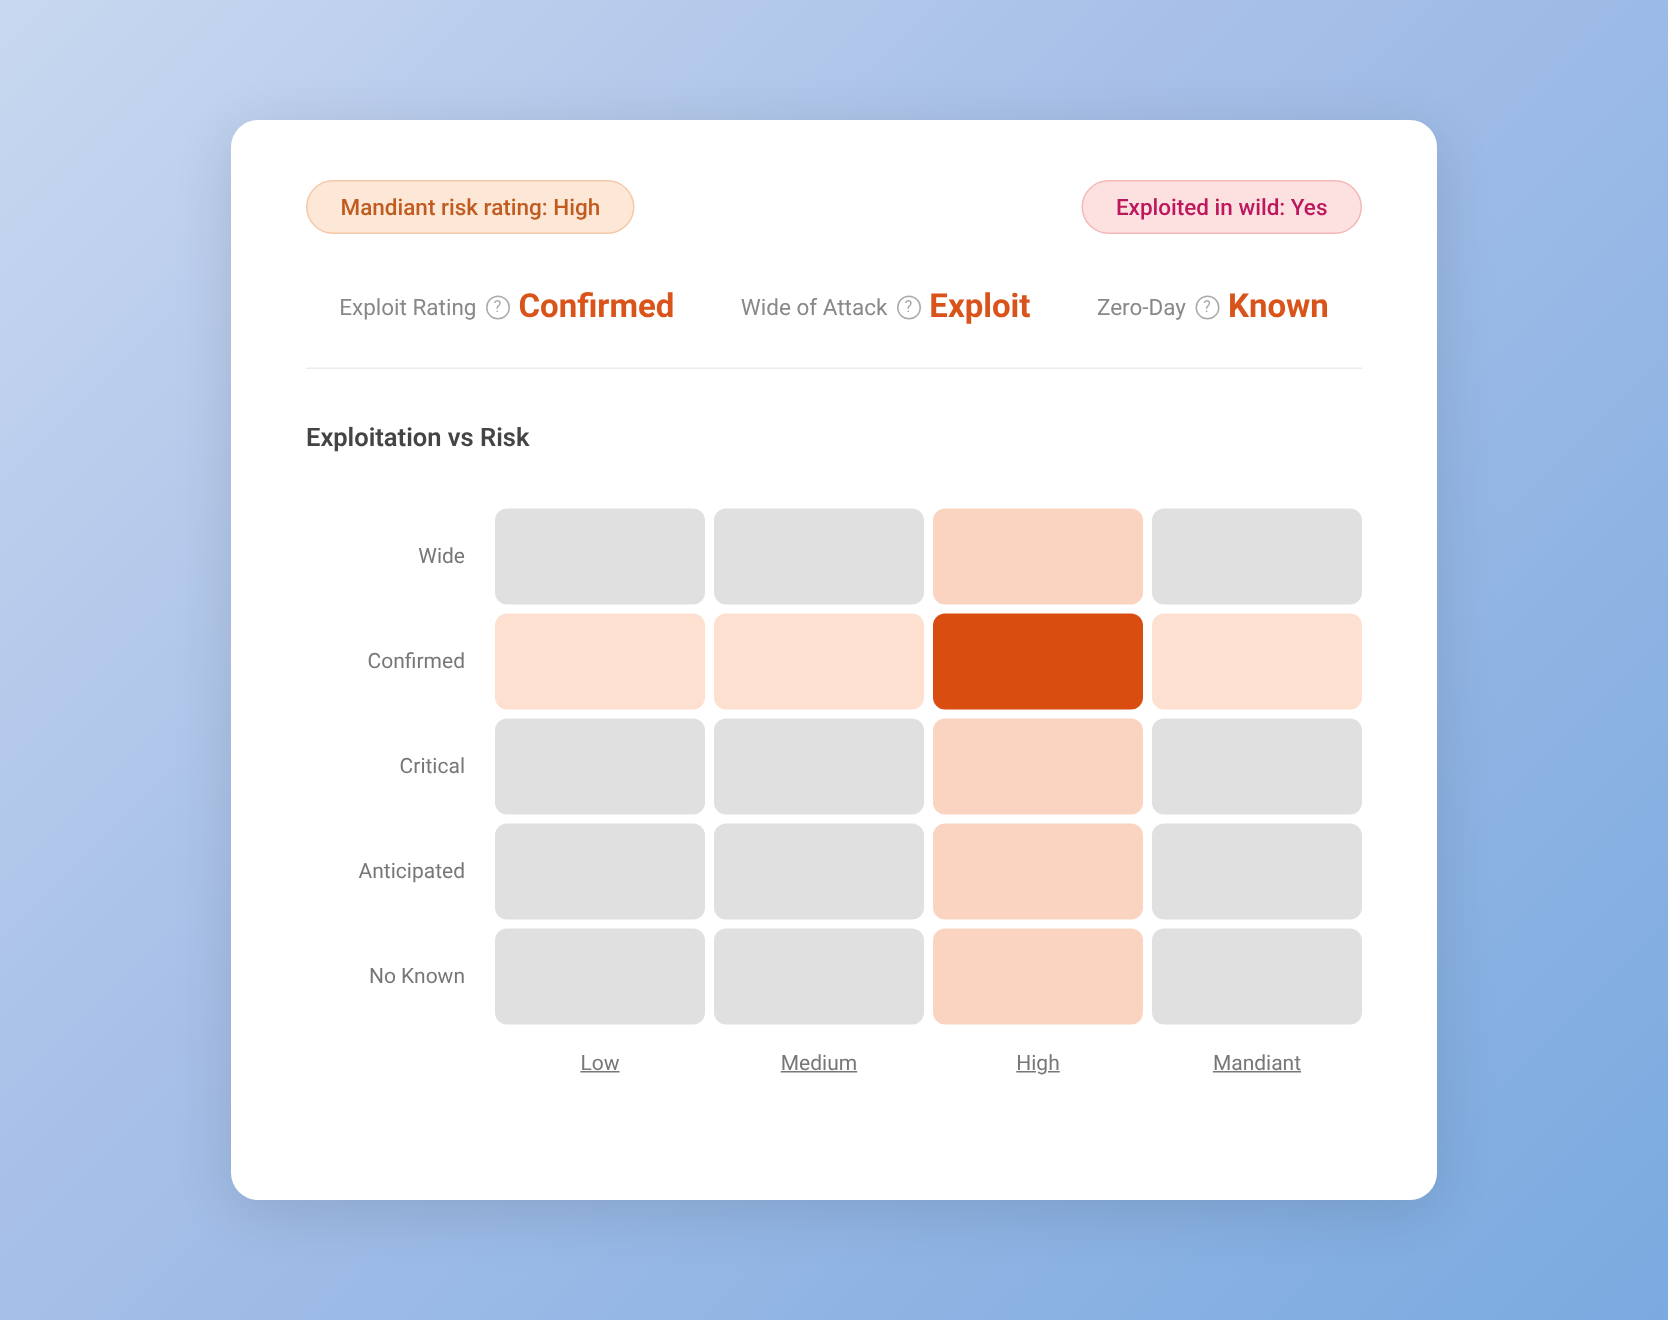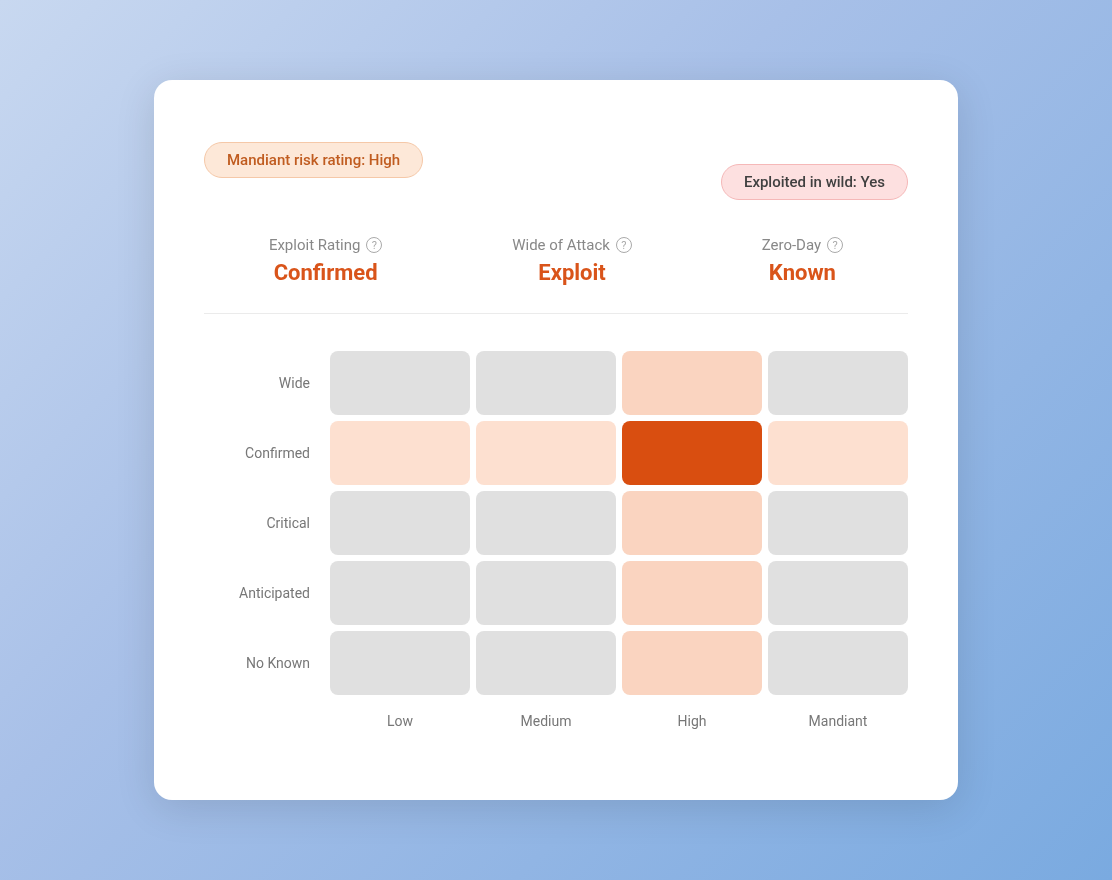--- a/index.html
+++ b/index.html
@@ -39,38 +39,36 @@
     }
 
     .badge-orange {
       background: #fde8d8;
       color: #c05c20;
       border: 1px solid #f5c8a8;
     }
 
     .badge-red {
       background: #fde0e0;
-      color: #404040;
+      color: #be185d;
       border: 1px solid #f5b8b8;
-      margin-top: 44px;
     }
 
     
     .metrics-row {
       display: flex;
       justify-content: space-around;
       align-items: flex-start;
       margin-bottom: 36px;
       padding-bottom: 28px;
       border-bottom: 1px solid #ebebeb;
     }
 
     .metric {
       display: flex;
-      flex-direction: column;
       align-items: center;
       gap: 6px;
     }
 
     .metric-label {
       font-size: 15px;
       color: #888;
       font-weight: 400;
       display: flex;
       align-items: center;
@@ -132,20 +130,21 @@
     .cell-gray { background: #e0e0e0; }
     .cell-light-salmon { background: #fad4c0; }
     .cell-active-orange { background: #d94e10; }
     .cell-light-pink { background: #fde0d0; }
 
     .col-label {
       font-size: 14px;
       color: #777;
       font-weight: 400;
       text-align: center;
+      text-decoration: underline;
     }
 
     
     .corner-empty { background: transparent; }
   </style>
 </head>
 <body>
 
 <div class="card">
 
@@ -173,20 +172,21 @@
 
     <div class="metric">
       <span class="metric-label">
         <span>Zero-Day</span>
         <span class="help-icon">?</span>
       </span>
       <span class="metric-value">Known</span>
     </div>
   </div>
 
+  <div class="section-title">Exploitation vs Risk</div>
 
   <div class="grid-container">
 
     <div class="grid-row-label">Wide</div>
     <div class="grid-cell cell-gray"></div>
     <div class="grid-cell cell-gray"></div>
     <div class="grid-cell cell-light-salmon"></div>
     <div class="grid-cell cell-gray"></div>
 
     <div class="grid-row-label">Confirmed</div>

